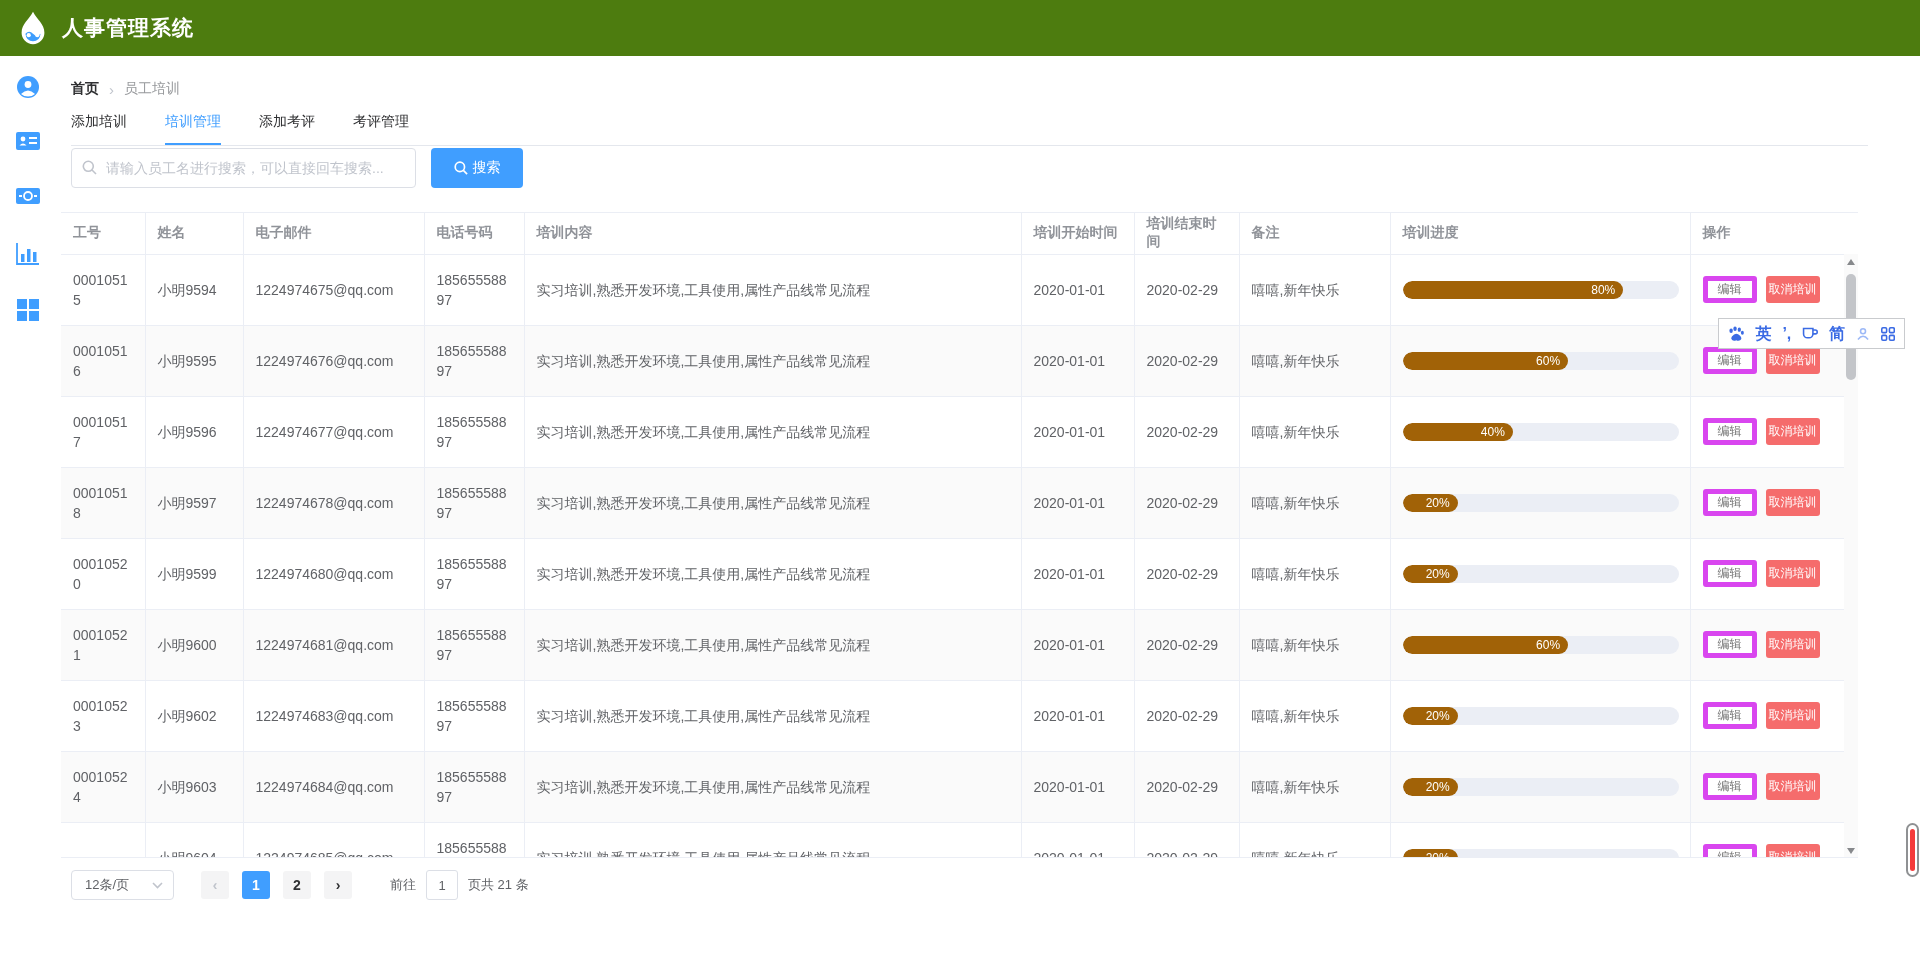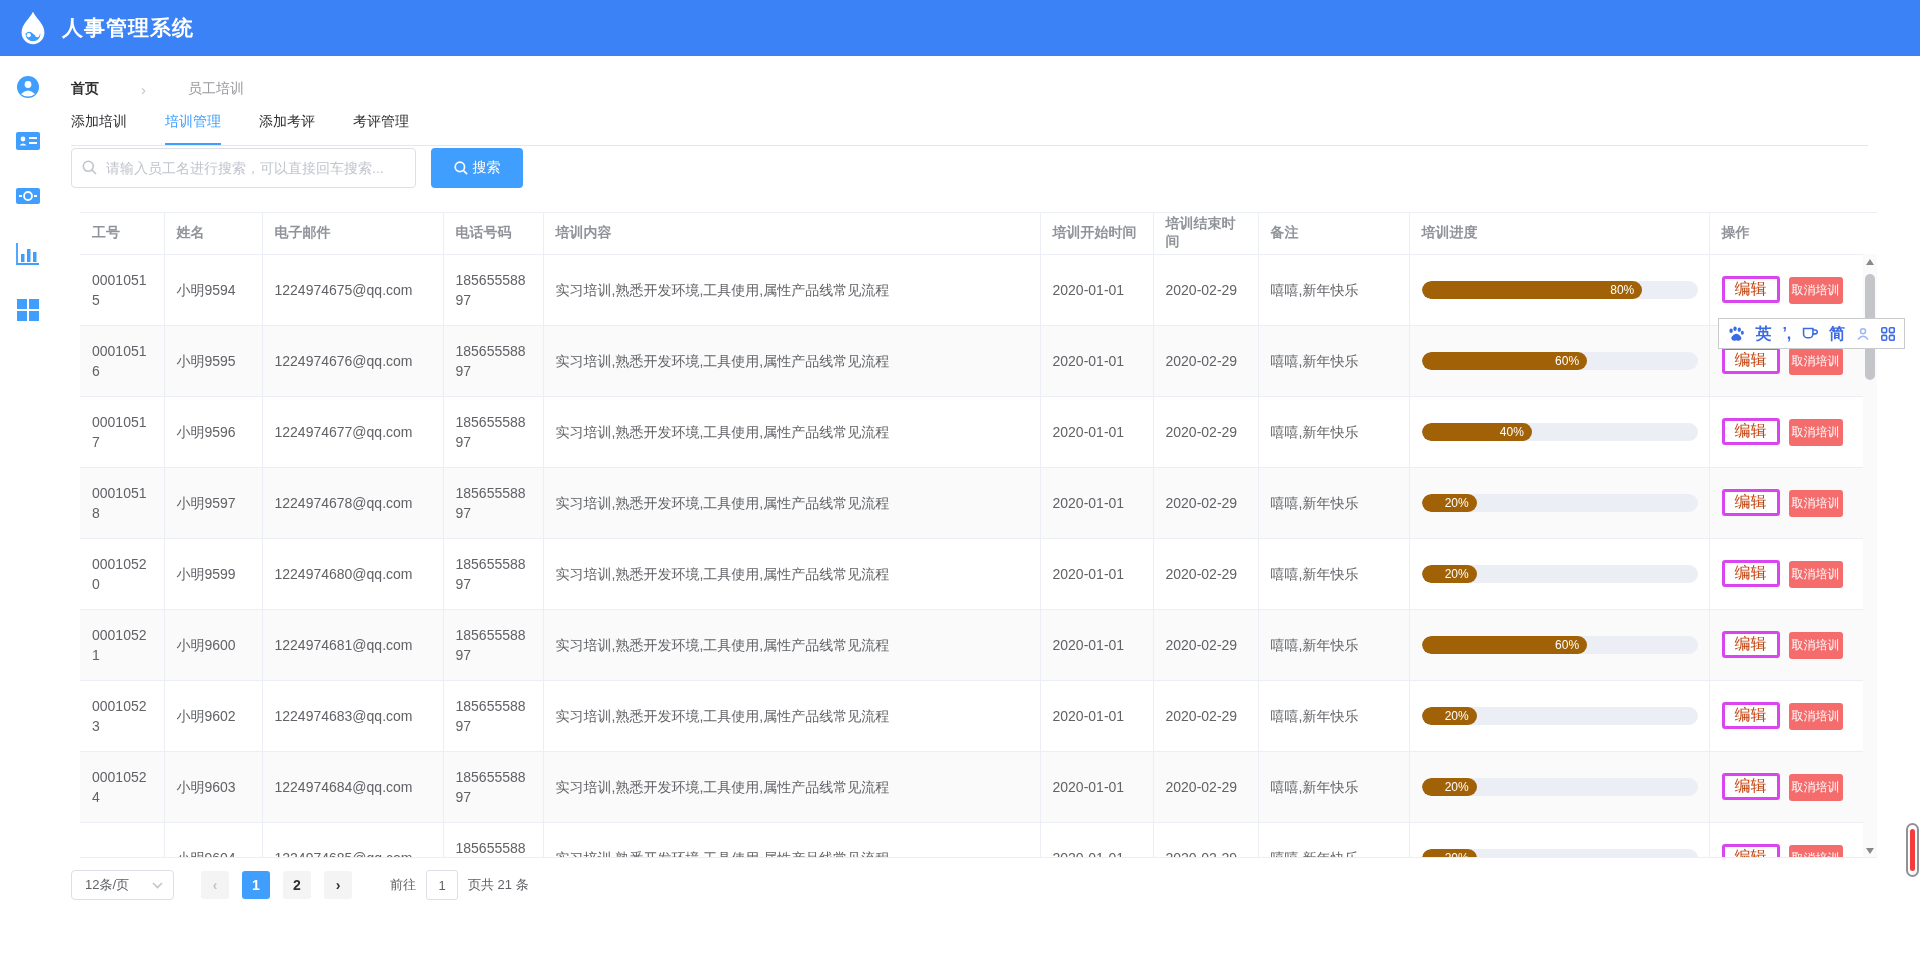--- a/index.html
+++ b/index.html
@@ -1,36 +1,36 @@
 <!DOCTYPE html>
 <html><head>
 <meta charset="utf-8">
 <style>
   * { box-sizing: border-box; margin: 0; padding: 0; }
   html,body { width:1920px; height:969px; overflow:hidden; background:#fff;
     font-family:"Liberation Sans","DejaVu Sans",sans-serif; }
 
   
   .topbar { position:absolute; left:0; top:0; width:1920px; height:56px;
-    background:#3b82f6; display:flex; align-items:center; z-index:5; }
+    background:#4d7c0f; display:flex; align-items:center; z-index:5; }
   .logo-wrap { margin-left:14px; display:flex; align-items:center; }
   .app-title { color:#fff; font-size:21px; font-weight:bold; margin-left:10px; letter-spacing:1px; }
   .topbar-right { position:absolute; right:24px; top:0; height:56px; display:flex; align-items:center; }
   .username { color:#fff; font-size:17px; font-weight:bold; white-space:nowrap;
     transform:scaleX(.72); transform-origin:left center; width:64px; margin-left:8px; }
   .avatar { width:40px; height:40px; border-radius:50%; margin-left:12px;
     background:radial-gradient(circle at 30% 30%, #7fd0d8 0 18%, #2b4a7e 30%, #14202e 55%, #c9a13a 70%, #3a2c52 85%);
     border:1px solid rgba(255,255,255,.4); }
 
   
   .sidebar { position:absolute; left:0; top:56px; width:56px; height:913px; background:#fff; }
   .side-icon { position:absolute; left:0; width:56px; height:28px; display:flex; justify-content:center; }
 
   
-  .breadcrumb { position:absolute; left:71px; top:80px; font-size:14px; display:flex; align-items:center;gap:32px; }
+  .breadcrumb { position:absolute; left:71px; top:80px; font-size:14px; display:flex; align-items:center; }
   .bc-home { color:#303133; font-weight:bold; }
   .bc-sep { color:#C0C4CC; margin:0 10px; font-size:15px; }
   .bc-cur { color:#97999c; }
 
   
   .tabs { position:absolute; left:71px; top:113px; width:1797px; height:33px;
     border-bottom:1px solid #E4E7ED; display:flex; }
   .tab { font-size:14px; color:#303133; margin-right:38px; padding-bottom:15px; cursor:pointer; }
   .tab.active { color:#409EFF; border-bottom:2px solid #409EFF; }
 
@@ -39,37 +39,37 @@
   .search-box { position:relative; width:345px; height:40px; }
   .search-input { width:345px; height:40px; border:1px solid #DCDFE6; border-radius:4px;
     padding:0 12px 0 34px; font-size:14px; color:#606266; outline:none; }
   .search-input::placeholder { color:#C0C4CC; }
   .search-box .mag { position:absolute; left:11px; top:12px; }
   .search-btn { margin-left:15px; width:92px; height:40px; background:#409EFF; border:none;
     border-radius:4px; color:#fff; font-size:14px; display:flex; align-items:center;
     justify-content:center; gap:5px; cursor:pointer; }
 
   
-  .table-wrap { position:absolute; left:80px; top:212px; width:1797px; height:646px;
+  .table-wrap { position:absolute; left:61px; top:212px; width:1797px; height:646px;
     overflow:hidden; border-top:1px solid #EBEEF5; border-bottom:1px solid #EBEEF5; }
   table { width:1783px; table-layout:fixed; border-collapse:collapse; }
   th { height:41px; text-align:left; padding:0 12px; font-size:14px; font-weight:bold;
     color:#909399; border-right:1px solid #EBEEF5; border-bottom:1px solid #EBEEF5; background:#fff; }
   td { height:71px; padding:0 12px; font-size:14px; color:#606266; vertical-align:middle;
     line-height:20px; border-right:1px solid #EBEEF5; border-bottom:1px solid #EBEEF5; background:#fff; }
   th:last-child, td:last-child { border-right:none; }
   tr.striped td { background:#FAFAFA; }
   .wrap { word-break:break-all; }
 
   .ptrack { width:276px; height:18px; background:#EBEEF5; border-radius:9px; overflow:hidden; }
   .pfill { height:18px; background:#a16207; border-radius:9px; color:#fff; font-size:12px;
     display:flex; align-items:center; justify-content:flex-end; padding-right:8px; min-width:36px; }
 
-  .btn-edit { height:27px; padding:0 10px; background:#fff; border:3px solid #d946ef;
-    border-radius:3px; font-size:16px; color:#c2410c; cursor:pointer; }
+  .btn-edit { height:27px; padding:0 10px; background:#fff; border:5px solid #d946ef;
+    border-radius:3px; font-size:12px; color:#737373; cursor:pointer; }
   .btn-cancel { height:27px; padding:0 3px; background:#F56C6C; border:none; border-radius:3px;
     font-size:12px; color:#fff; margin-left:9px; cursor:pointer; }
 
   
   .tbl-scroll { position:absolute; left:1783px; top:41px; width:14px; height:605px; background:#FAFAFA; }
   .sb-arrow { position:absolute; left:0; width:14px; height:16px; display:flex;
     align-items:center; justify-content:center; }
   .tri-up { width:0; height:0; border-left:4px solid transparent; border-right:4px solid transparent;
     border-bottom:6px solid #87898c; }
   .tri-down { width:0; height:0; border-left:4px solid transparent; border-right:4px solid transparent;

